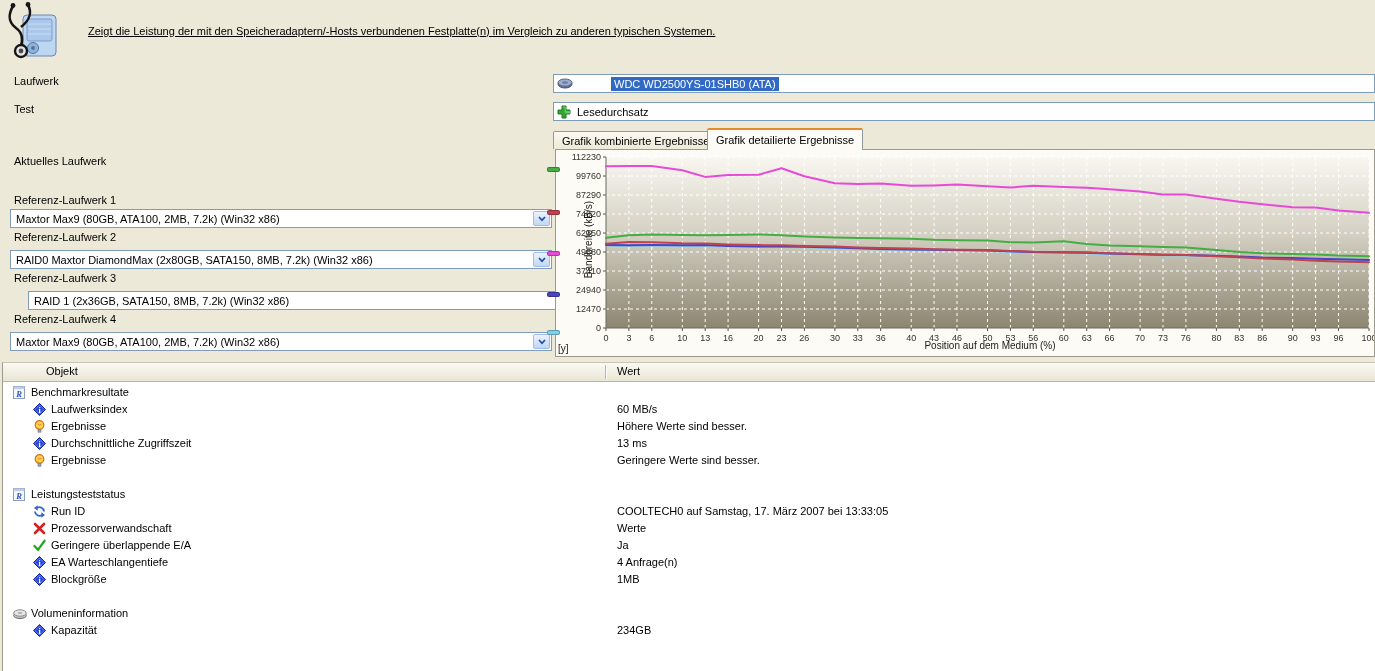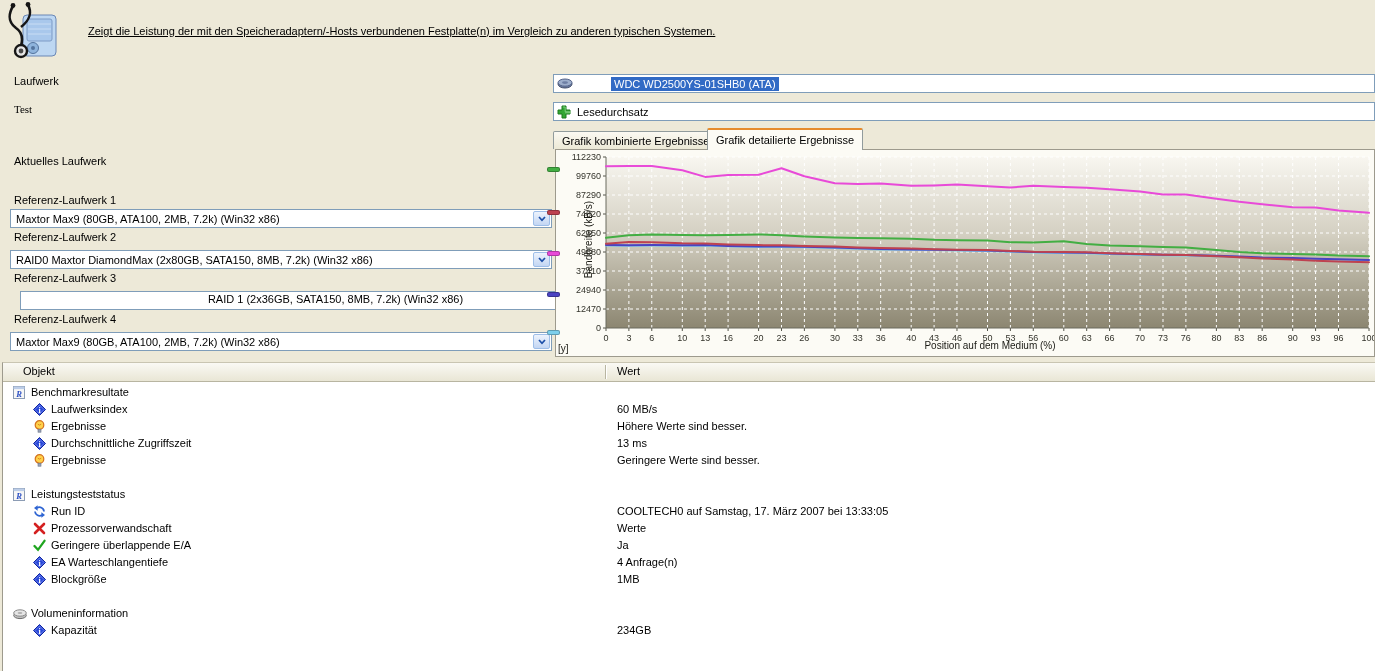--- a/index.html
+++ b/index.html
@@ -99,21 +99,21 @@
     <path d="M24 3 C28 10 26 18 17 25" fill="none" stroke="#161616" stroke-width="2.6"></path>
     <circle cx="9" cy="3.5" r="2.4" fill="#161616"></circle>
     <circle cx="24" cy="2.5" r="2.4" fill="#161616"></circle>
     <circle cx="17" cy="49" r="6" fill="#E6E6E6" stroke="#161616" stroke-width="2.4"></circle>
     <circle cx="17" cy="49" r="2.4" fill="#4A4A4A"></circle>
   </svg>
 </span>
 <div class="lbl" style="left:88px; top:25px;text-decoration:underline;">Zeigt die Leistung der mit den Speicheradaptern/-Hosts verbundenen Festplatte(n) im Vergleich zu anderen typischen Systemen.</div>
 
 <div class="lbl" style="left:14px; top:75px;">Laufwerk</div>
-<div class="lbl" style="left:14px; top:103px;font-family:Liberation Serif, serif;">Test</div>
+<div class="lbl" style="left:14px; top:103px;">Test</div>
 <div class="lbl" style="left:14px; top:155px;">Aktuelles Laufwerk</div>
 
 <div class="combo" style="left:553px; top:74px; width:822px;">
   <span class="cicon">
     <svg width="16" height="13" viewBox="0 0 16 13">
       <ellipse cx="8" cy="7" rx="7" ry="4" fill="#6E7FA4" stroke="#3E4A66"></ellipse>
       <ellipse cx="8" cy="5.6" rx="7" ry="3.6" fill="#9DAECB" stroke="#55648A"></ellipse>
       <ellipse cx="8" cy="5.6" rx="3" ry="1.4" fill="#6E7FA4"></ellipse>
     </svg>
   </span>
@@ -142,21 +142,21 @@
 <div class="lbl" style="left:14px; top:231px;">Referenz-Laufwerk 2</div>
 <div class="combo" style="left:10px; top:250px; width:542px;">
   <span class="plain-text">RAID0 Maxtor DiamondMax (2x80GB, SATA150, 8MB, 7.2k) (Win32 x86)</span>
   <span class="arrow-btn">
       <svg width="8" height="6" viewBox="0 0 8 6">
         <path d="M1 1 L4 4.3 L7 1" fill="none" stroke="#1C4FA8" stroke-width="1.7"></path>
       </svg>
     </span>
 </div>
 <div class="lbl" style="left:14px; top:272px;">Referenz-Laufwerk 3</div>
-<div class="combo" style="left:20px; top:291px; width:628px;flex-direction:column;">
+<div class="combo" style="left:28px; top:291px; width:628px;">
   <span class="plain-text">RAID 1 (2x36GB, SATA150, 8MB, 7.2k) (Win32 x86)</span>
   <span class="arrow-btn">
       <svg width="8" height="6" viewBox="0 0 8 6">
         <path d="M1 1 L4 4.3 L7 1" fill="none" stroke="#1C4FA8" stroke-width="1.7"></path>
       </svg>
     </span>
 </div>
 <div class="lbl" style="left:14px; top:313px;">Referenz-Laufwerk 4</div>
 <div class="combo" style="left:10px; top:332px; width:542px;">
   <span class="plain-text">Maxtor Max9 (80GB, ATA100, 2MB, 7.2k) (Win32 x86)</span>
@@ -320,21 +320,21 @@
     <div class="legend-marker" title="Referenz 2: RAID0 Maxtor DiamondMax (2x80GB, SATA150, 8MB, 7.2k)" style="top: 102px; background: rgb(232, 74, 216); border: 1px solid rgba(0, 0, 0, 0.25);"></div>
     <div class="legend-marker" title="Referenz 3: RAID 1 (2x36GB, SATA150, 8MB, 7.2k)" style="top: 143px; background: rgb(74, 67, 194); border: 1px solid rgba(0, 0, 0, 0.25);"></div>
     <div class="legend-marker" title="Referenz 4: Maxtor Max9 (80GB, ATA100, 2MB, 7.2k)" style="top: 181px; background: rgb(125, 207, 236); border: 1px solid rgba(0, 0, 0, 0.25);"></div>
   </div>
 <div id="axis-y-title">Bandbreite (kB/s)</div>
 <div id="axis-x-title">Position auf dem Medium (%)</div>
 <div id="corner-label">[y]</div>
 
 <div id="results-table">
   <div id="results-header">
-    <div class="hdr-cell" style="left:20px;">Objekt</div>
+    <div class="hdr-cell" style="left:43px;">Objekt</div>
     <div id="hdr-divider"></div>
     <div class="hdr-cell" style="left:614px;">Wert</div>
   </div>
   <div id="results-body">
       <div class="trow group">
         <span class="ticon"><svg width="13" height="13" viewBox="0 0 13 13">
             <rect x="0.5" y="0.5" width="11" height="12" fill="#F7F7F7" stroke="#8C9CB4"></rect>
             <rect x="0.5" y="0.5" width="11" height="2.6" fill="#BCCDE8"></rect>
             <text x="6" y="11" font-size="8.5" font-weight="bold" font-style="italic" fill="#2B4FC4" text-anchor="middle" font-family="Liberation Serif,serif">R</text>
           </svg></span>

